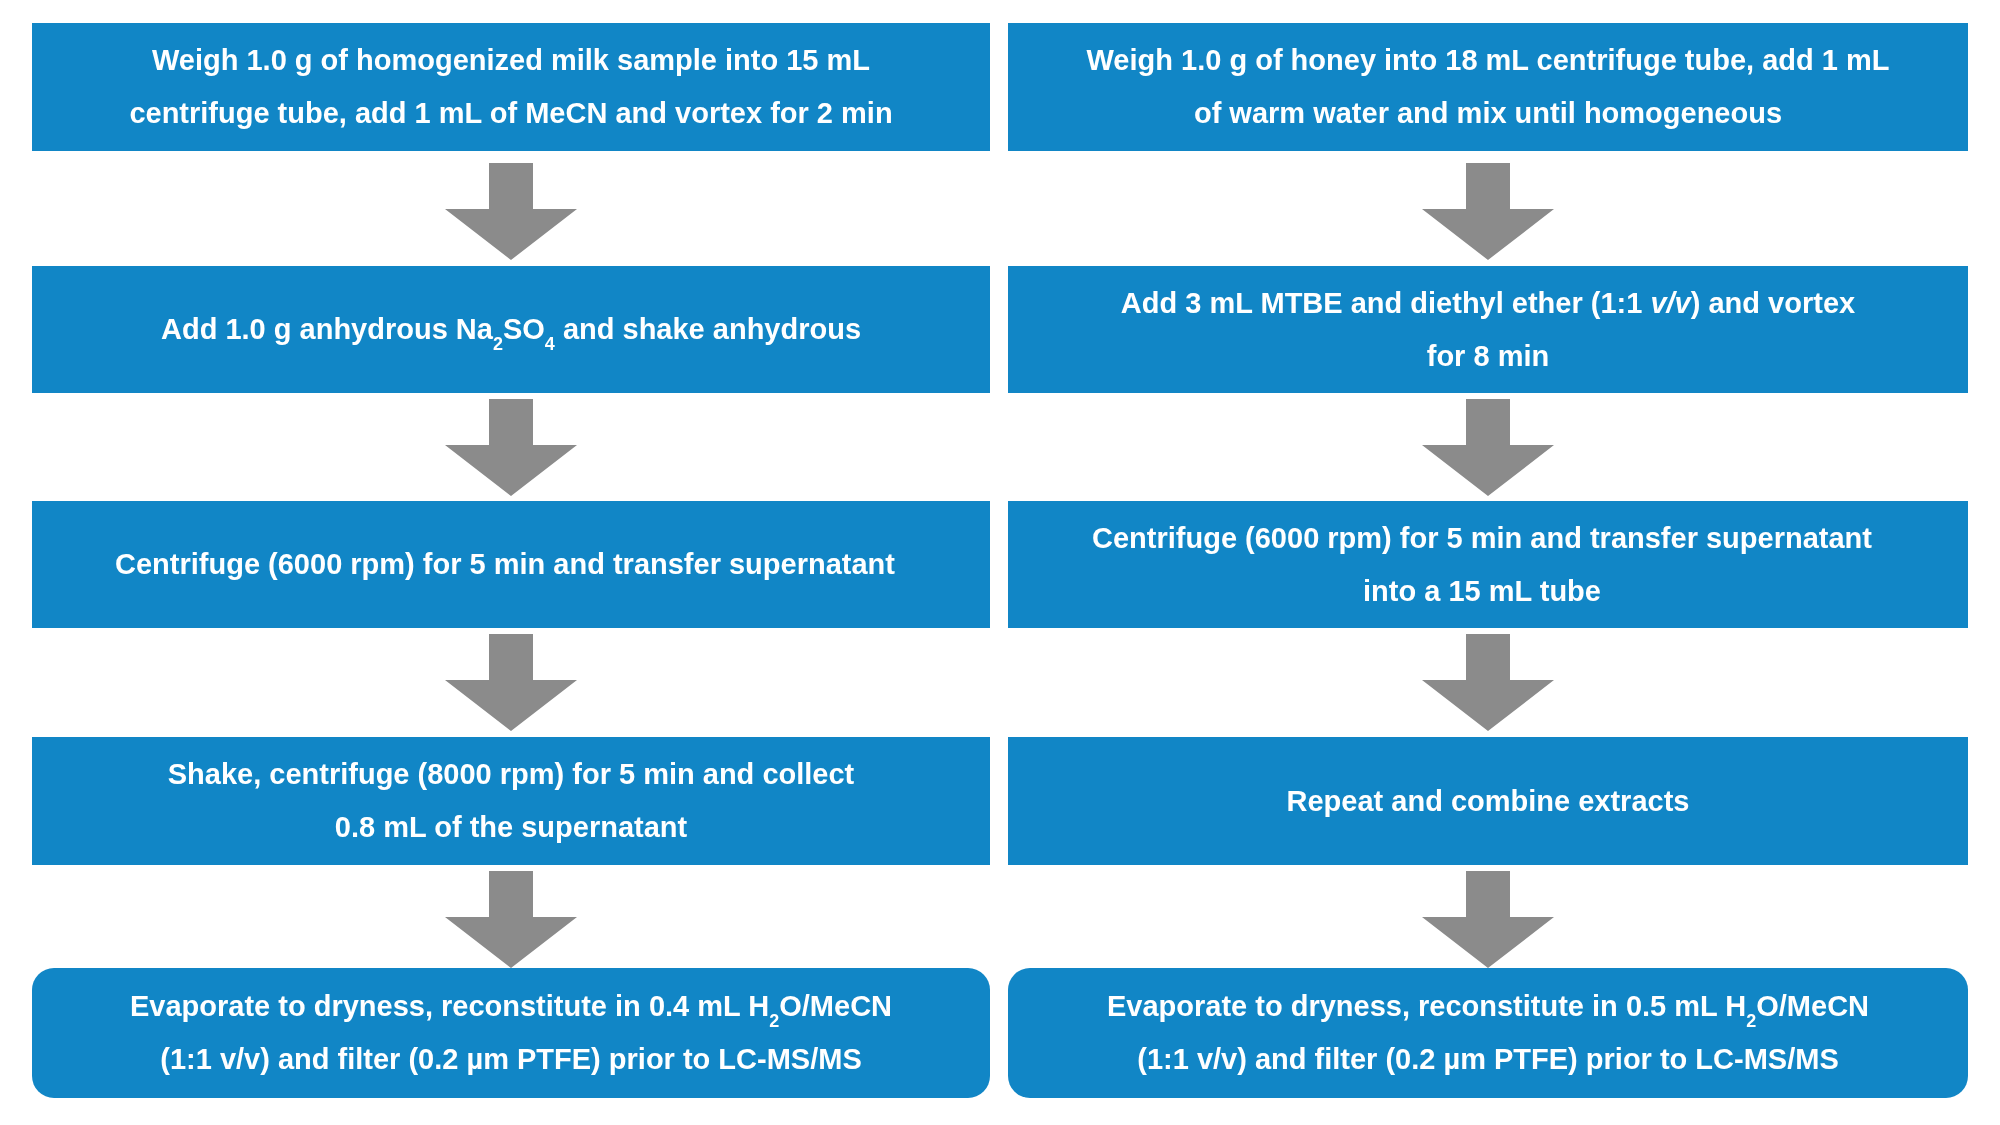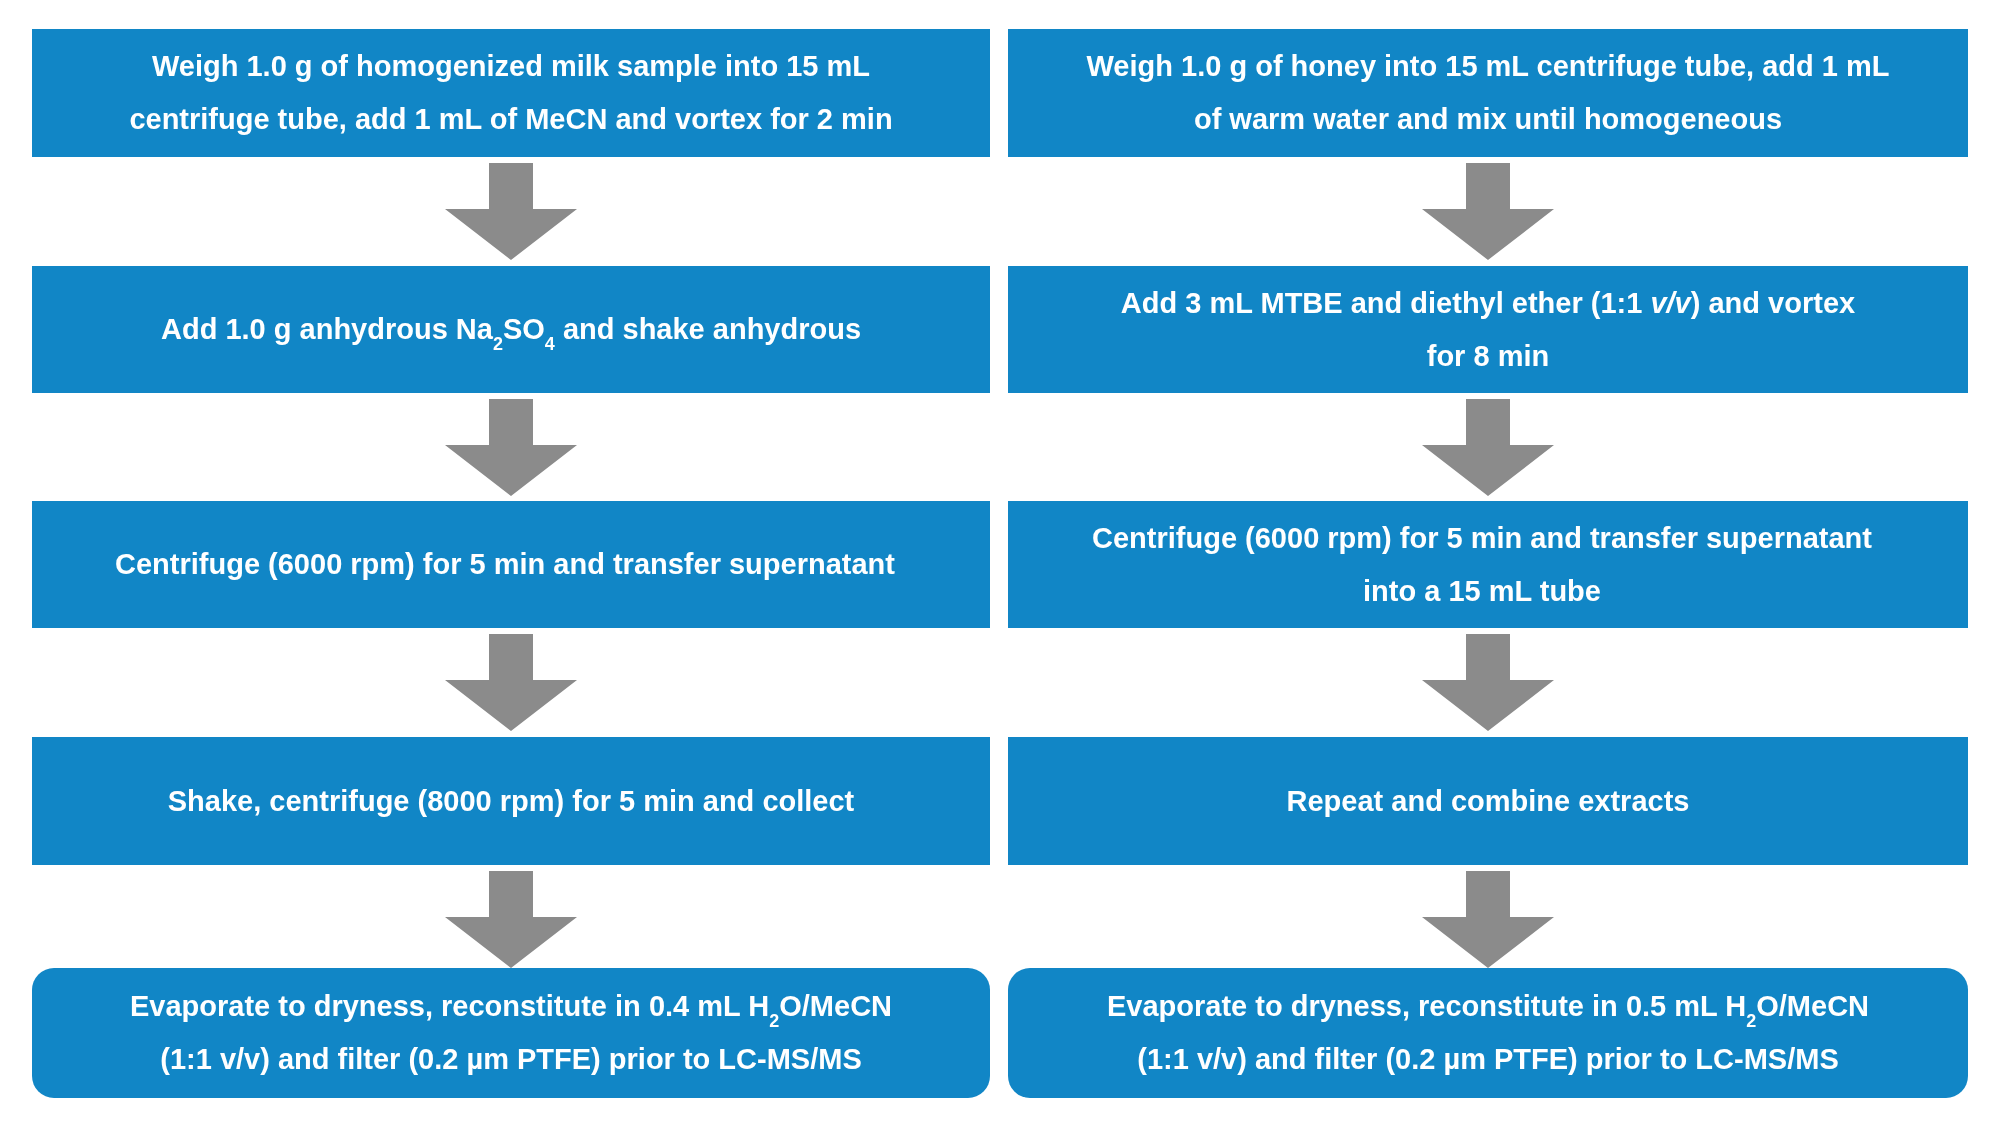--- a/index.html
+++ b/index.html
@@ -34,21 +34,21 @@
     line-height: 0;
     position: relative;
     top: 0.22em;
   }
   .box i {
   }
   
   .col-left  { left: 32px;   width: 958px; }
   .col-right { left: 1008px; width: 960px; }
   
-  .r1 { top: 29px;  height: 128px; }
+  .r1 { top: 23px;  height: 128px; }
   .r2 { top: 266px; height: 127px; }
   .r3 { top: 501px; height: 127px; padding-left: 8px; }
   .r4 { top: 737px; height: 128px; }
   .r5 { top: 968px; height: 130px; border-radius: 22px; }
   
   .arrow {
     position: absolute;
     width: 132px;
     height: 97px;
   }
@@ -83,33 +83,33 @@
 
   <div class="box col-left r3">
       <div><span>Centrifuge (6000 rpm) for 5 min and transfer supernatant</span><br></div>
     </div>
 
   <svg class="arrow ax-left a3" viewBox="0 0 132 97" aria-hidden="true">
     <polygon points="44,0 88,0 88,46 132,46 66,97 0,46 44,46"></polygon>
   </svg>
 
   <div class="box col-left r4">
-      <div><span>Shake, centrifuge (8000 rpm) for 5 min and collect</span><br></div>
+      <div><span>Shake, centrifuge (8000 rpm) for 5 min and collect</span><br><span>0.8 mL of the supernatant</span></div>
     </div>
 
   <svg class="arrow ax-left a4" viewBox="0 0 132 97" aria-hidden="true">
     <polygon points="44,0 88,0 88,46 132,46 66,97 0,46 44,46"></polygon>
   </svg>
 
   <div class="box col-left r5">
       <div><span>Evaporate to dryness, reconstitute in 0.4 mL H</span><sub>2</sub><span>O/MeCN</span><br><span>(1:1 v/v) and filter (0.2 µm PTFE) prior to LC-MS/MS</span></div>
     </div>
 
   <div class="box col-right r1">
-      <div><span>Weigh 1.0 g of honey into 15 mL centrifuge tube, add 1 mL</span><br><span>of warm water and mix until homogeneous</span></div>
+      <div><span>Weigh 1.0 g of honey into 18 mL centrifuge tube, add 1 mL</span><br><span>of warm water and mix until homogeneous</span></div>
     </div>
 
   <svg class="arrow ax-right a1" viewBox="0 0 132 97" aria-hidden="true">
     <polygon points="44,0 88,0 88,46 132,46 66,97 0,46 44,46"></polygon>
   </svg>
 
   <div class="box col-right r2">
       <div><span>Add 3 mL MTBE and diethyl ether (1:1 </span><i>v/v</i><span>) and vortex</span><br><span>for 8 min</span></div>
     </div>
 

